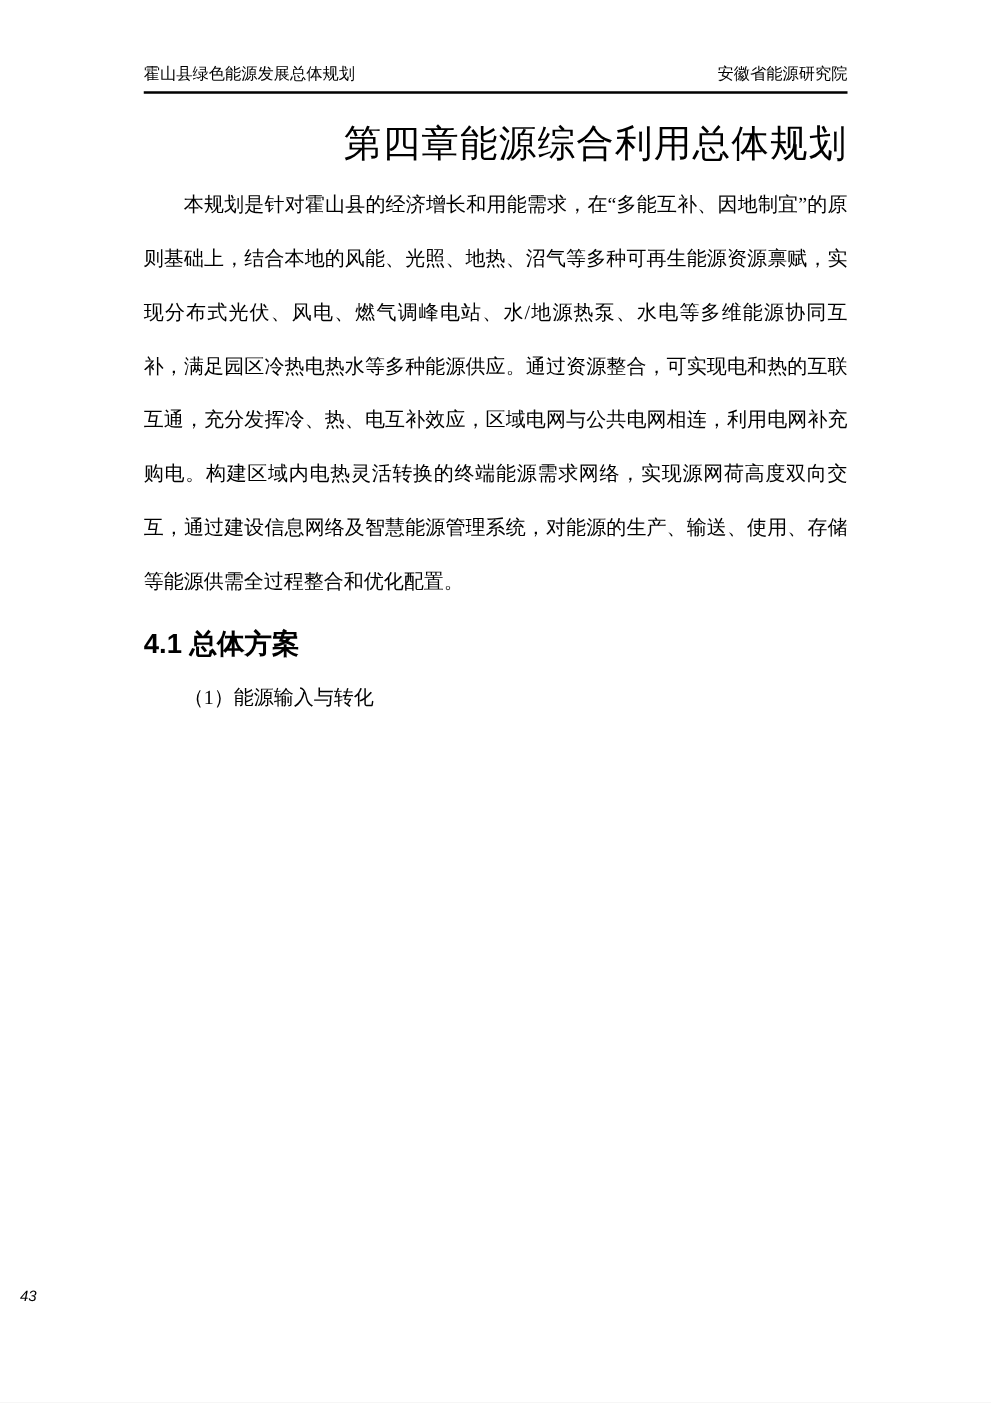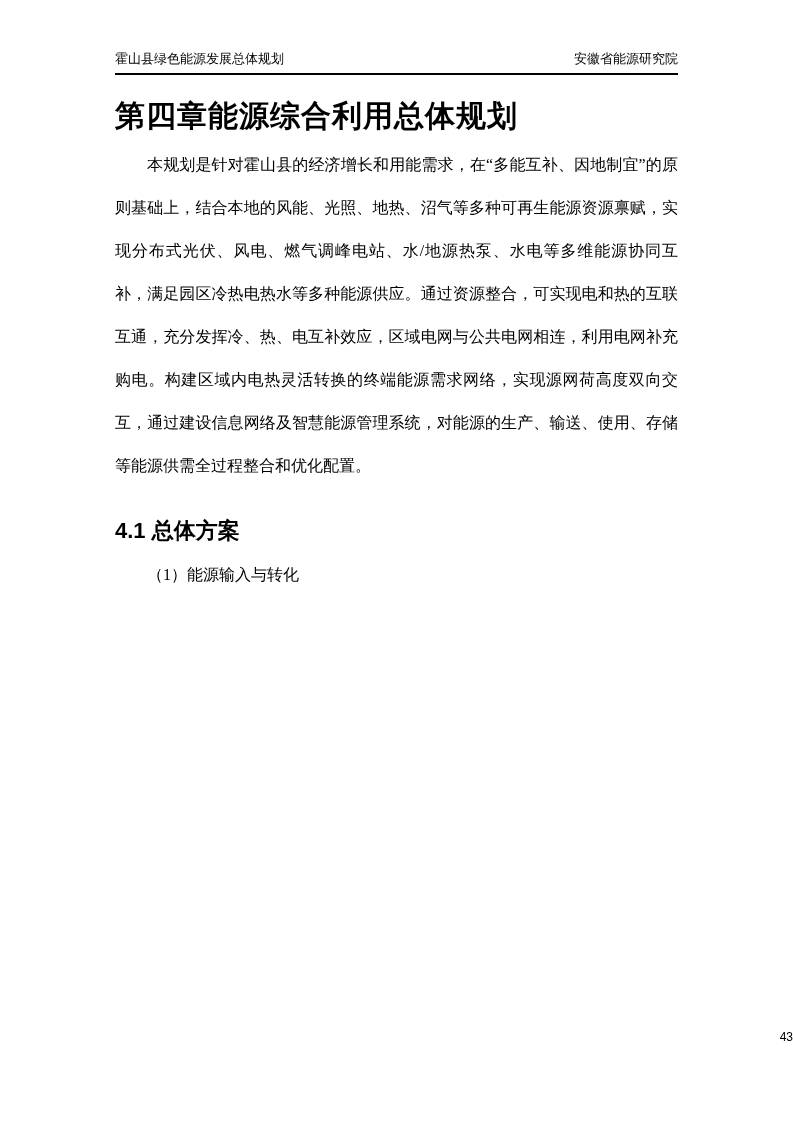--- a/index.html
+++ b/index.html
@@ -23,52 +23,53 @@
     display: flex;
     justify-content: space-between;
     align-items: flex-end;
     font-size: 13px;
     line-height: 18px;
     padding-bottom: 5px;
     border-bottom: 2px solid #000000;
   }
   .chapter-title {
     margin: 22px 0 8px 0;
-    text-align: left;
+    text-align: right;
     font-family: "Liberation Sans", sans-serif;
-    font-weight: bold;
+    font-weight: normal;
     font-size: 30px;
     line-height: 38px;
     letter-spacing: 1px;
   }
   .body-text p {
     margin: 0;
     font-size: 16px;
     line-height: 43px;
     text-align: justify;
     text-indent: 2em;
     word-break: break-all;
   }
   .section-heading {
-    margin: 28px 0 6px 0;
+    margin: 12px 0 6px 0;
     font-family: "Liberation Sans", sans-serif;
     font-weight: bold;
     font-size: 22px;
     line-height: 32px;
     text-indent: 0;
   }
   .page-footer {
     position: absolute;
     left: 16px;
     right: 0;
     bottom: 78px;
-    text-align: right;
+    text-align: left;
     font-family: "Liberation Sans", sans-serif;
     font-size: 12px;
     color: #000000;
+    font-style: italic;
   }
 </style>
 </head>
 <body>
 
 <div class="page">
 
   <div class="page-header">
     <span>霍山县绿色能源发展总体规划</span>
     <span>安徽省能源研究院</span>

